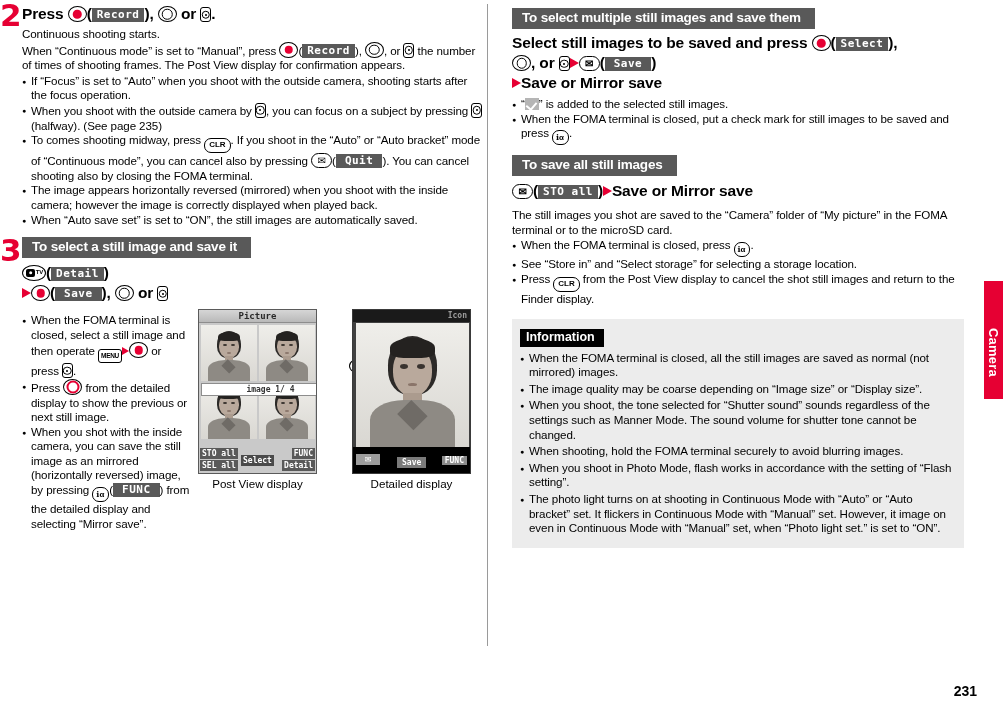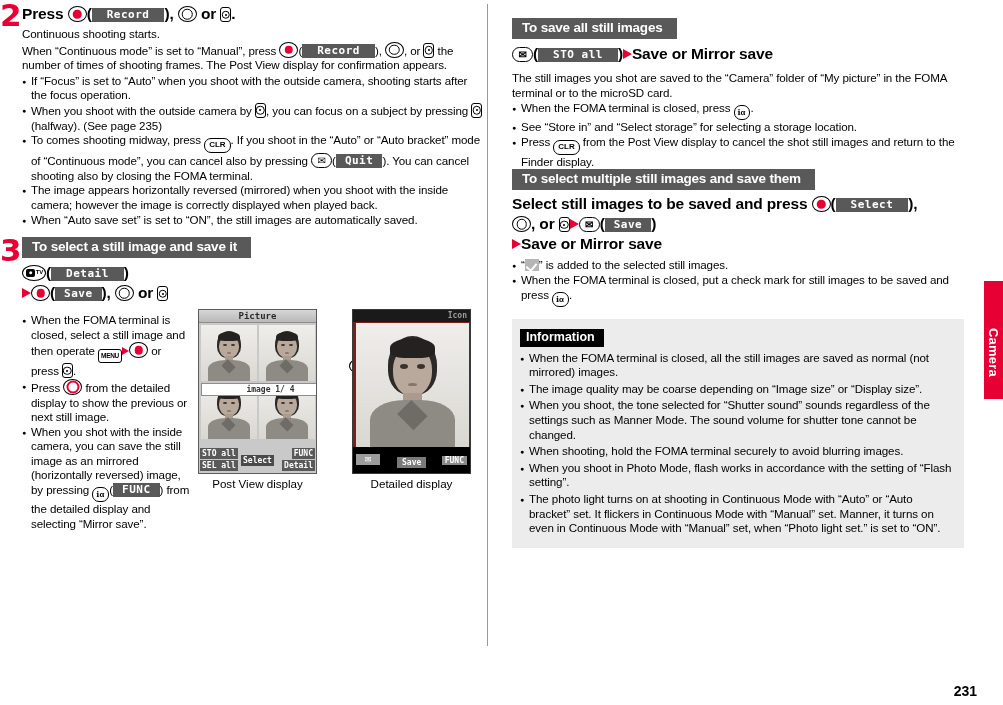--- a/index.html
+++ b/index.html
@@ -149,21 +149,21 @@
   .k-camtv .tv {
     position:absolute; right: 2px; top: 3px; font-size: 6px; font-weight: bold;
     line-height: 7px; letter-spacing: -0.2px;
   }
 
   
   .sk {
     display: inline-block; background: #595959; color: #fff;
     font-family: "DejaVu Sans Mono", monospace;
     font-size: 11px; font-weight: bold; line-height: 14px;
-    padding: 0 15px; vertical-align: 1px; letter-spacing: 0.5px;
+    padding: 0 5px; vertical-align: 1px; letter-spacing: 0.5px;
   }
   .sk.wide { padding: 0 9px; }
   
   .chk {
     display:inline-block; width: 14px; height: 12px; background:#b5b5b5;
     position: relative; vertical-align: -2px;
   }
   .chk::after{
     content:""; position:absolute; left:3px; top:2px; width:5px; height:8px;
     border-right: 2px solid #fff; border-bottom: 2px solid #fff;
@@ -228,21 +228,21 @@
   }
   .sk-s {
     position:absolute; background:#595959; color:#fff;
     font-family:"DejaVu Sans Mono", monospace; font-size:8px; font-weight:bold;
     line-height:11px; padding: 0 2px;
   }
 
   
   .scr2 {
     width: 119px; height: 165px; border: 1px solid #3a3a3a;
-    position: relative; overflow: hidden; background: #7f1d1d; padding-left: 8px;
+    position: relative; overflow: hidden; background: #404040; padding-left: 8px;
   }
   .scr2 .topbar {
     position:absolute; left:0; right:0; top:0; height: 12px; background:#1a1a1a;
   }
   .scr2 .icn {
     position:absolute; right:3px; top:1px; color:#9b9b9b;
     font-family:"DejaVu Sans Mono", monospace; font-size:8px; font-weight:bold;
   }
   .scr2 .photo {
     position:absolute; left:3px; top:13px; width:113px; height:124px;
@@ -490,44 +490,20 @@
             </div>
           </div>
           <div class="fig-cap">Detailed display</div>
         </div>
       </div>
     </div>
   </div>
 
   <div class="col-right">
 
-    <div style="margin-top:10px;">
-      <div class="sec-bar">To save all still images</div>
-
-      <div class="head nowrap" style="margin-top:5px;">
-        <span class="k k-mail"></span>(<span class="sk">STO all</span>)<span class="tri"></span><span>Save or Mirror save</span>
-      </div>
-
-      <div class="body-t" style="margin-top:7px;">
-        <p>The still images you shot are saved to the “Camera” folder of “My picture” in the FOMA terminal or to the microSD card.</p>
-        <ul class="bullets" style="margin-top:1px;">
-          <li>
-            <span>When the FOMA terminal is closed, press</span>
-            <span class="k-ia"><span class="b">i</span>α</span>.
-          </li>
-          <li>See “Store in” and “Select storage” for selecting a storage location.</li>
-          <li>
-            <span>Press</span>
-            <span class="k-clr">CLR</span>
-            <span>from the Post View display to cancel the shot still images and return to the Finder display.</span>
-          </li>
-        </ul>
-      </div>
-    </div>
-
     <div>
       <div class="sec-bar">To select multiple still images and save them</div>
 
       <div class="head nowrap" style="margin-top:4px;">
         <span>Select still images to be saved and press</span>
         <span class="k k-oc"></span>(<span class="sk">Select</span>),
       </div>
       <div class="head nowrap">
         <span class="k k-mo"></span><span>, or</span>
         <span class="k k-cam"></span><span class="tri"></span><span class="k k-mail"></span>(<span class="sk wide">Save</span>)
@@ -540,29 +516,53 @@
         <li>
           <span>“</span><span class="chk"></span><span>” is added to the selected still images.</span>
         </li>
         <li>
           <span>When the FOMA terminal is closed, put a check mark for still images to be saved and press</span>
           <span class="k-ia"><span class="b">i</span>α</span>.
         </li>
       </ul>
     </div>
 
+    <div style="margin-top:10px;">
+      <div class="sec-bar">To save all still images</div>
+
+      <div class="head nowrap" style="margin-top:5px;">
+        <span class="k k-mail"></span>(<span class="sk">STO all</span>)<span class="tri"></span><span>Save or Mirror save</span>
+      </div>
+
+      <div class="body-t" style="margin-top:7px;">
+        <p>The still images you shot are saved to the “Camera” folder of “My picture” in the FOMA terminal or to the microSD card.</p>
+        <ul class="bullets" style="margin-top:1px;">
+          <li>
+            <span>When the FOMA terminal is closed, press</span>
+            <span class="k-ia"><span class="b">i</span>α</span>.
+          </li>
+          <li>See “Store in” and “Select storage” for selecting a storage location.</li>
+          <li>
+            <span>Press</span>
+            <span class="k-clr">CLR</span>
+            <span>from the Post View display to cancel the shot still images and return to the Finder display.</span>
+          </li>
+        </ul>
+      </div>
+    </div>
+
     <div class="info-box" style="margin-top:12px;">
       <div class="info-title">Information</div>
       <ul class="bullets">
         <li>When the FOMA terminal is closed, all the still images are saved as normal (not mirrored) images.</li>
         <li>The image quality may be coarse depending on “Image size” or “Display size”.</li>
         <li>When you shoot, the tone selected for “Shutter sound” sounds regardless of the settings such as Manner Mode. The sound volume for shutter tone cannot be changed.</li>
         <li>When shooting, hold the FOMA terminal securely to avoid blurring images.</li>
         <li>When you shoot in Photo Mode, flash works in accordance with the setting of “Flash setting”.</li>
-        <li>The photo light turns on at shooting in Continuous Mode with “Auto” or “Auto bracket” set. It flickers in Continuous Mode with “Manual” set. Manner, it turns on even in Continuous Mode with “Manual” set, when “Photo light set.” is set to “ON”.</li>
+        <li>The photo light turns on at shooting in Continuous Mode with “Auto” or “Auto bracket” set. It flickers in Continuous Mode with “Manual” set. However, it image on even in Continuous Mode with “Manual” set, when “Photo light set.” is set to “ON”.</li>
       </ul>
     </div>
   </div>
 
   <div class="edge-tab"></div>
   <div class="edge-label">Camera</div>
 
   <div class="pagenum">231</div>
 </div>
 

